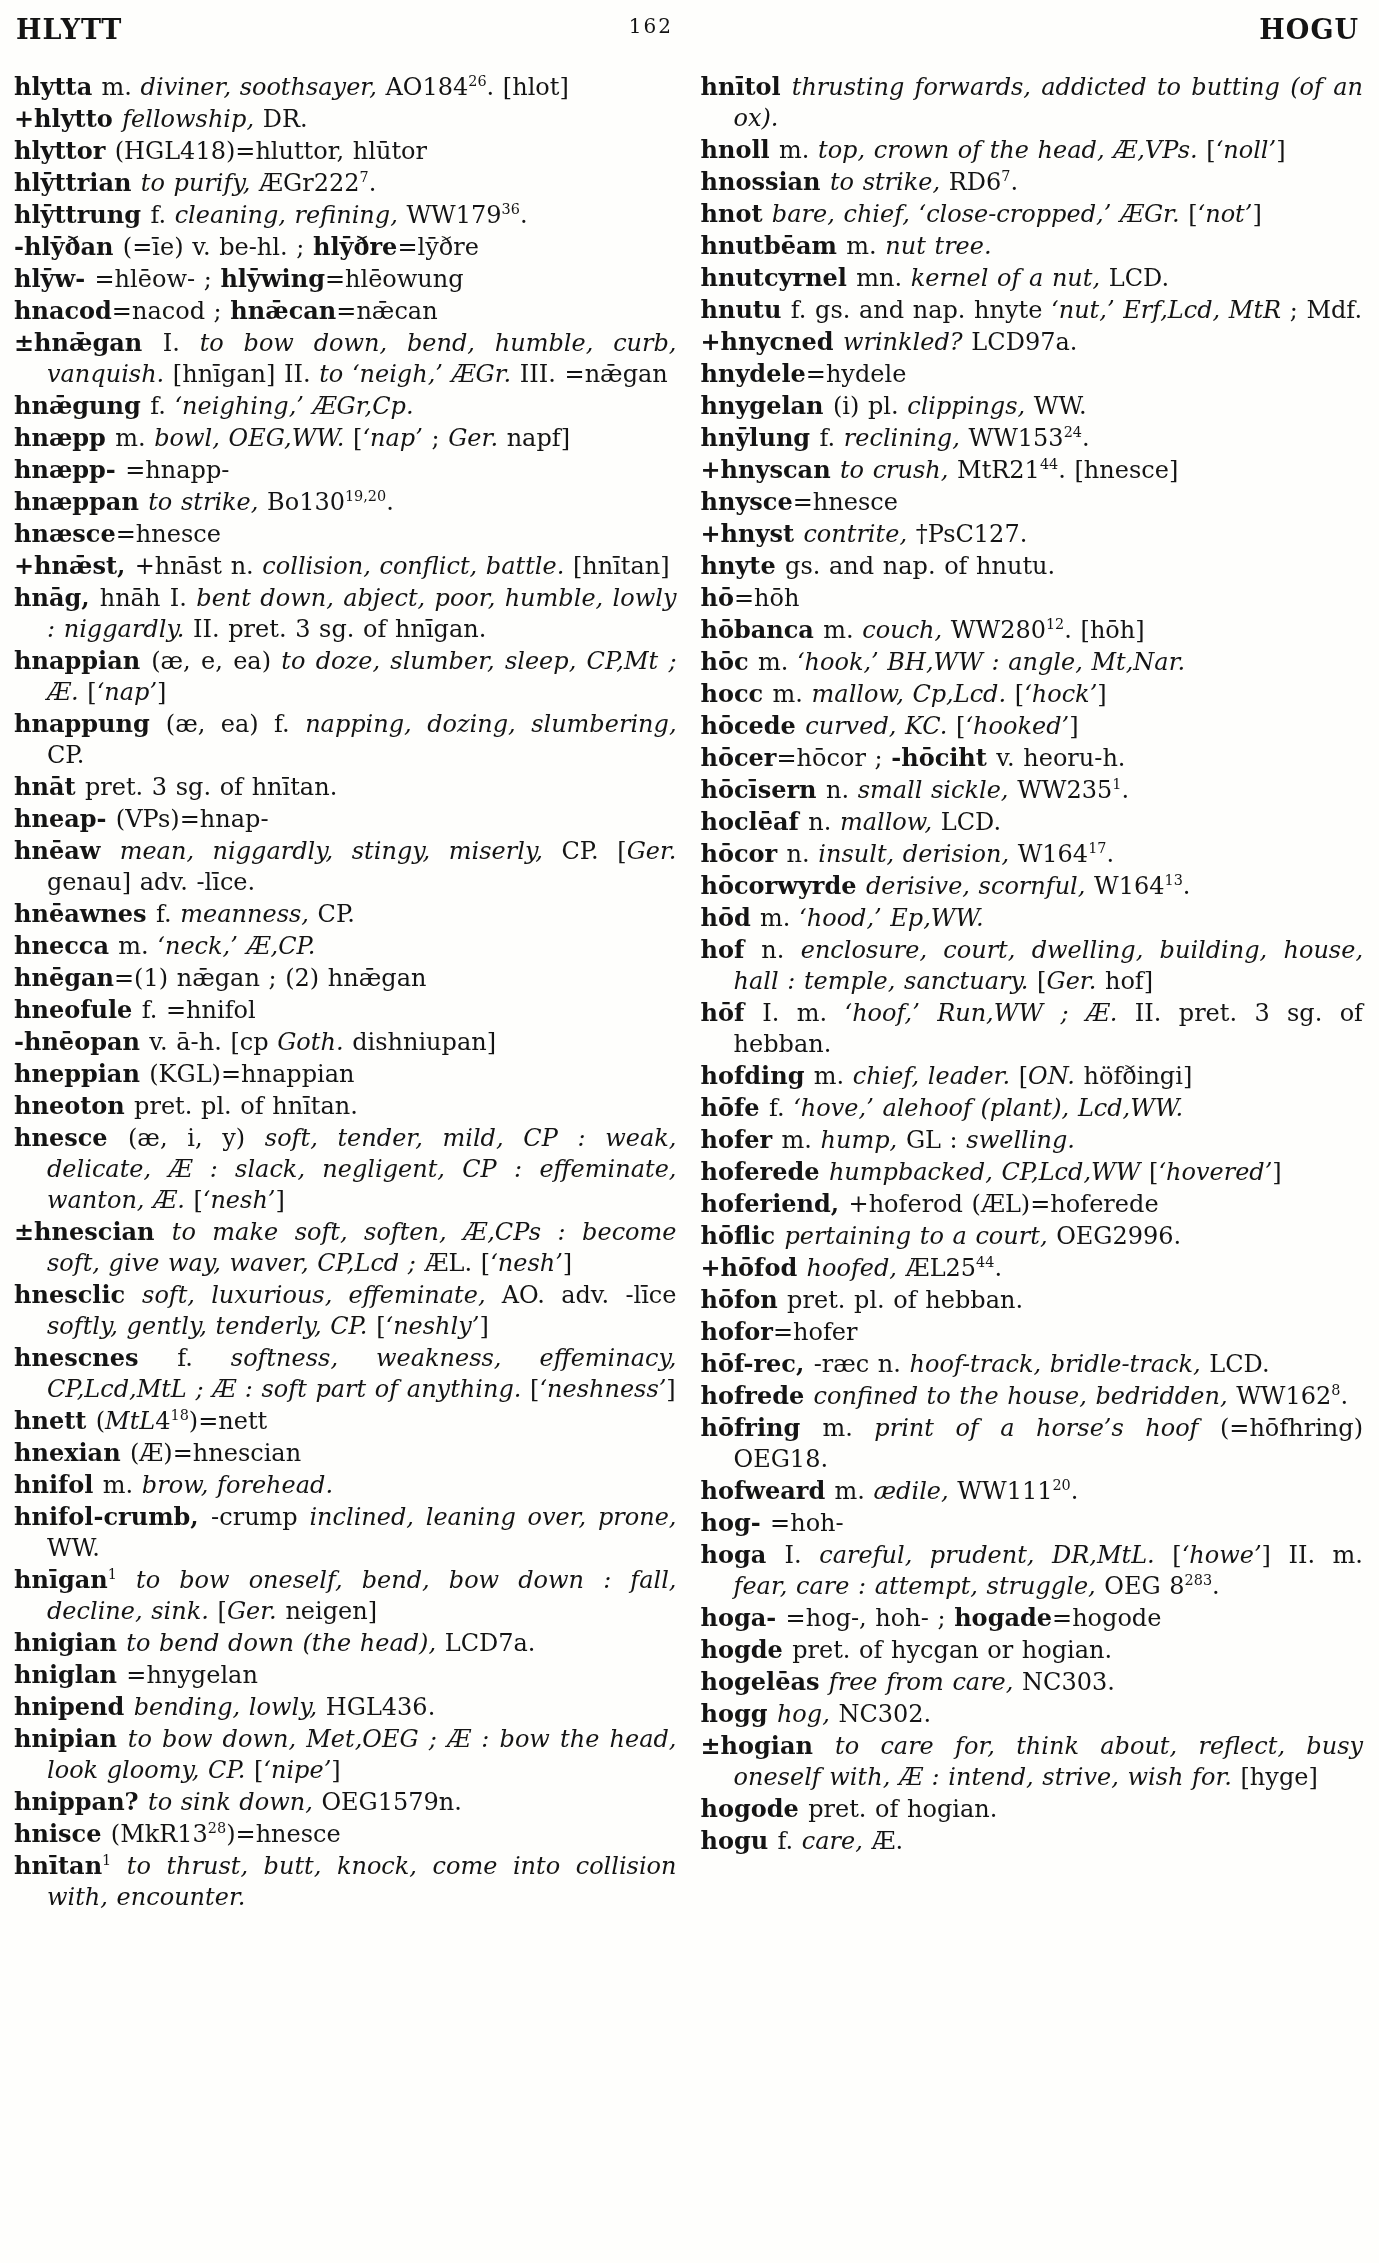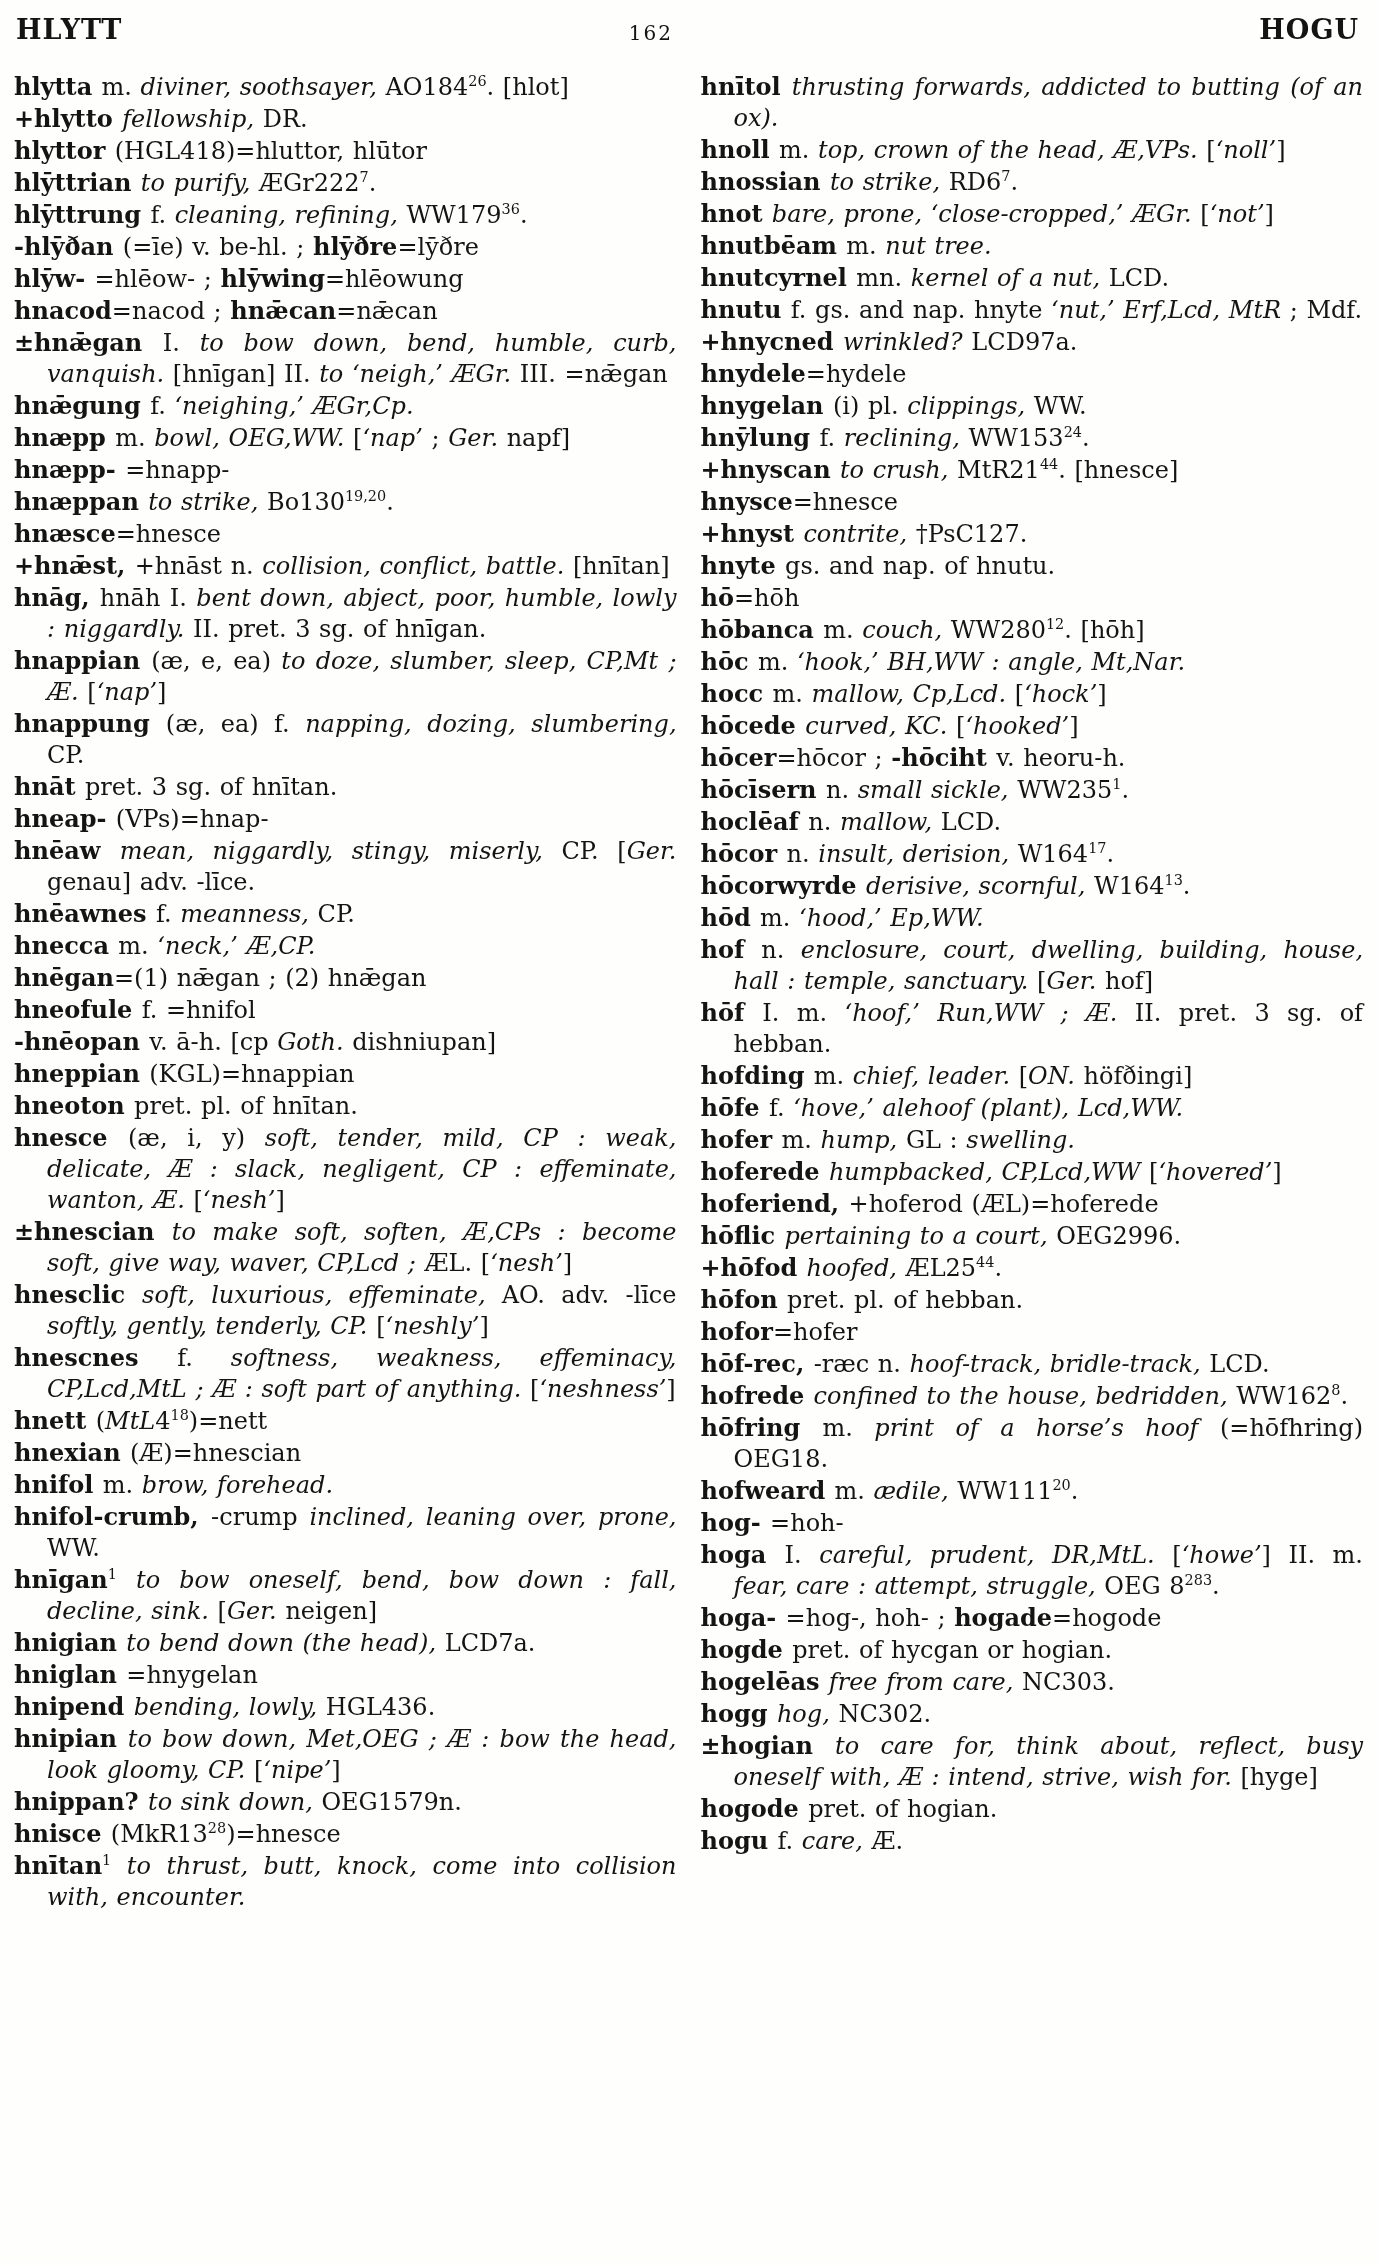--- a/index.html
+++ b/index.html
@@ -17,21 +17,21 @@
   .page {
     box-sizing: border-box;
     width: 1379px;
     height: 2263px;
     padding: 12px 16px 10px 14px;
     background: #fefefc;
   }
   .page-header {
     display: flex;
     justify-content: space-between;
-    align-items: flex-end;
+    align-items: flex-start;
     padding: 2px 4px 0 2px;
     margin-bottom: 26px;
   }
   .header-word {
     font-weight: 700;
     font-size: 27px;
     letter-spacing: 1px;
   }
   .page-number {
     font-size: 20px;
@@ -119,21 +119,21 @@
         <p class="entry"><span class="seg-b">hnipend </span><span class="seg-i">bending, lowly, </span><span class="seg-r">HGL436.</span></p>
         <p class="entry"><span class="seg-b">hnipian </span><span class="seg-i">to bow down, Met,OEG ; Æ : bow the head, look gloomy, CP. </span><span class="seg-r">[</span><span class="seg-i">‘nipe’</span><span class="seg-r">]</span></p>
         <p class="entry"><span class="seg-b">hnippan? </span><span class="seg-i">to sink down, </span><span class="seg-r">OEG1579n.</span></p>
         <p class="entry"><span class="seg-b">hnisce </span><span class="seg-r">(MkR13</span><span class="seg-sup">28</span><span class="seg-r">)=hnesce</span></p>
         <p class="entry"><span class="seg-b">hnītan</span><span class="seg-sup">1</span><span class="seg-i"> to thrust, butt, knock, come into collision with, encounter.</span></p>
       </section>
     <section class="col" id="col-right">
         <p class="entry"><span class="seg-b">hnītol </span><span class="seg-i">thrusting forwards, addicted to butting (of an ox).</span></p>
         <p class="entry"><span class="seg-b">hnoll </span><span class="seg-r">m. </span><span class="seg-i">top, crown of the head, Æ,VPs. </span><span class="seg-r">[</span><span class="seg-i">‘noll’</span><span class="seg-r">]</span></p>
         <p class="entry"><span class="seg-b">hnossian </span><span class="seg-i">to strike, </span><span class="seg-r">RD6</span><span class="seg-sup">7</span><span class="seg-r">.</span></p>
-        <p class="entry"><span class="seg-b">hnot </span><span class="seg-i">bare, prone, ‘close-cropped,’ ÆGr. </span><span class="seg-r">[</span><span class="seg-i">‘not’</span><span class="seg-r">]</span></p>
+        <p class="entry"><span class="seg-b">hnot </span><span class="seg-i">bare, chief, ‘close-cropped,’ ÆGr. </span><span class="seg-r">[</span><span class="seg-i">‘not’</span><span class="seg-r">]</span></p>
         <p class="entry"><span class="seg-b">hnutbēam </span><span class="seg-r">m. </span><span class="seg-i">nut tree.</span></p>
         <p class="entry"><span class="seg-b">hnutcyrnel </span><span class="seg-r">mn. </span><span class="seg-i">kernel of a nut, </span><span class="seg-r">LCD.</span></p>
         <p class="entry"><span class="seg-b">hnutu </span><span class="seg-r">f. gs. and nap. hnyte </span><span class="seg-i">‘nut,’ Erf,Lcd, MtR </span><span class="seg-r">; Mdf.</span></p>
         <p class="entry"><span class="seg-b">+hnycned </span><span class="seg-i">wrinkled? </span><span class="seg-r">LCD97a.</span></p>
         <p class="entry"><span class="seg-b">hnydele</span><span class="seg-r">=hydele</span></p>
         <p class="entry"><span class="seg-b">hnygelan </span><span class="seg-r">(i) pl. </span><span class="seg-i">clippings, </span><span class="seg-r">WW.</span></p>
         <p class="entry"><span class="seg-b">hnȳlung </span><span class="seg-r">f. </span><span class="seg-i">reclining, </span><span class="seg-r">WW153</span><span class="seg-sup">24</span><span class="seg-r">.</span></p>
         <p class="entry"><span class="seg-b">+hnyscan </span><span class="seg-i">to crush, </span><span class="seg-r">MtR21</span><span class="seg-sup">44</span><span class="seg-r">. [hnesce]</span></p>
         <p class="entry"><span class="seg-b">hnysce</span><span class="seg-r">=hnesce</span></p>
         <p class="entry"><span class="seg-b">+hnyst </span><span class="seg-i">contrite, </span><span class="seg-r">†PsC127.</span></p>

